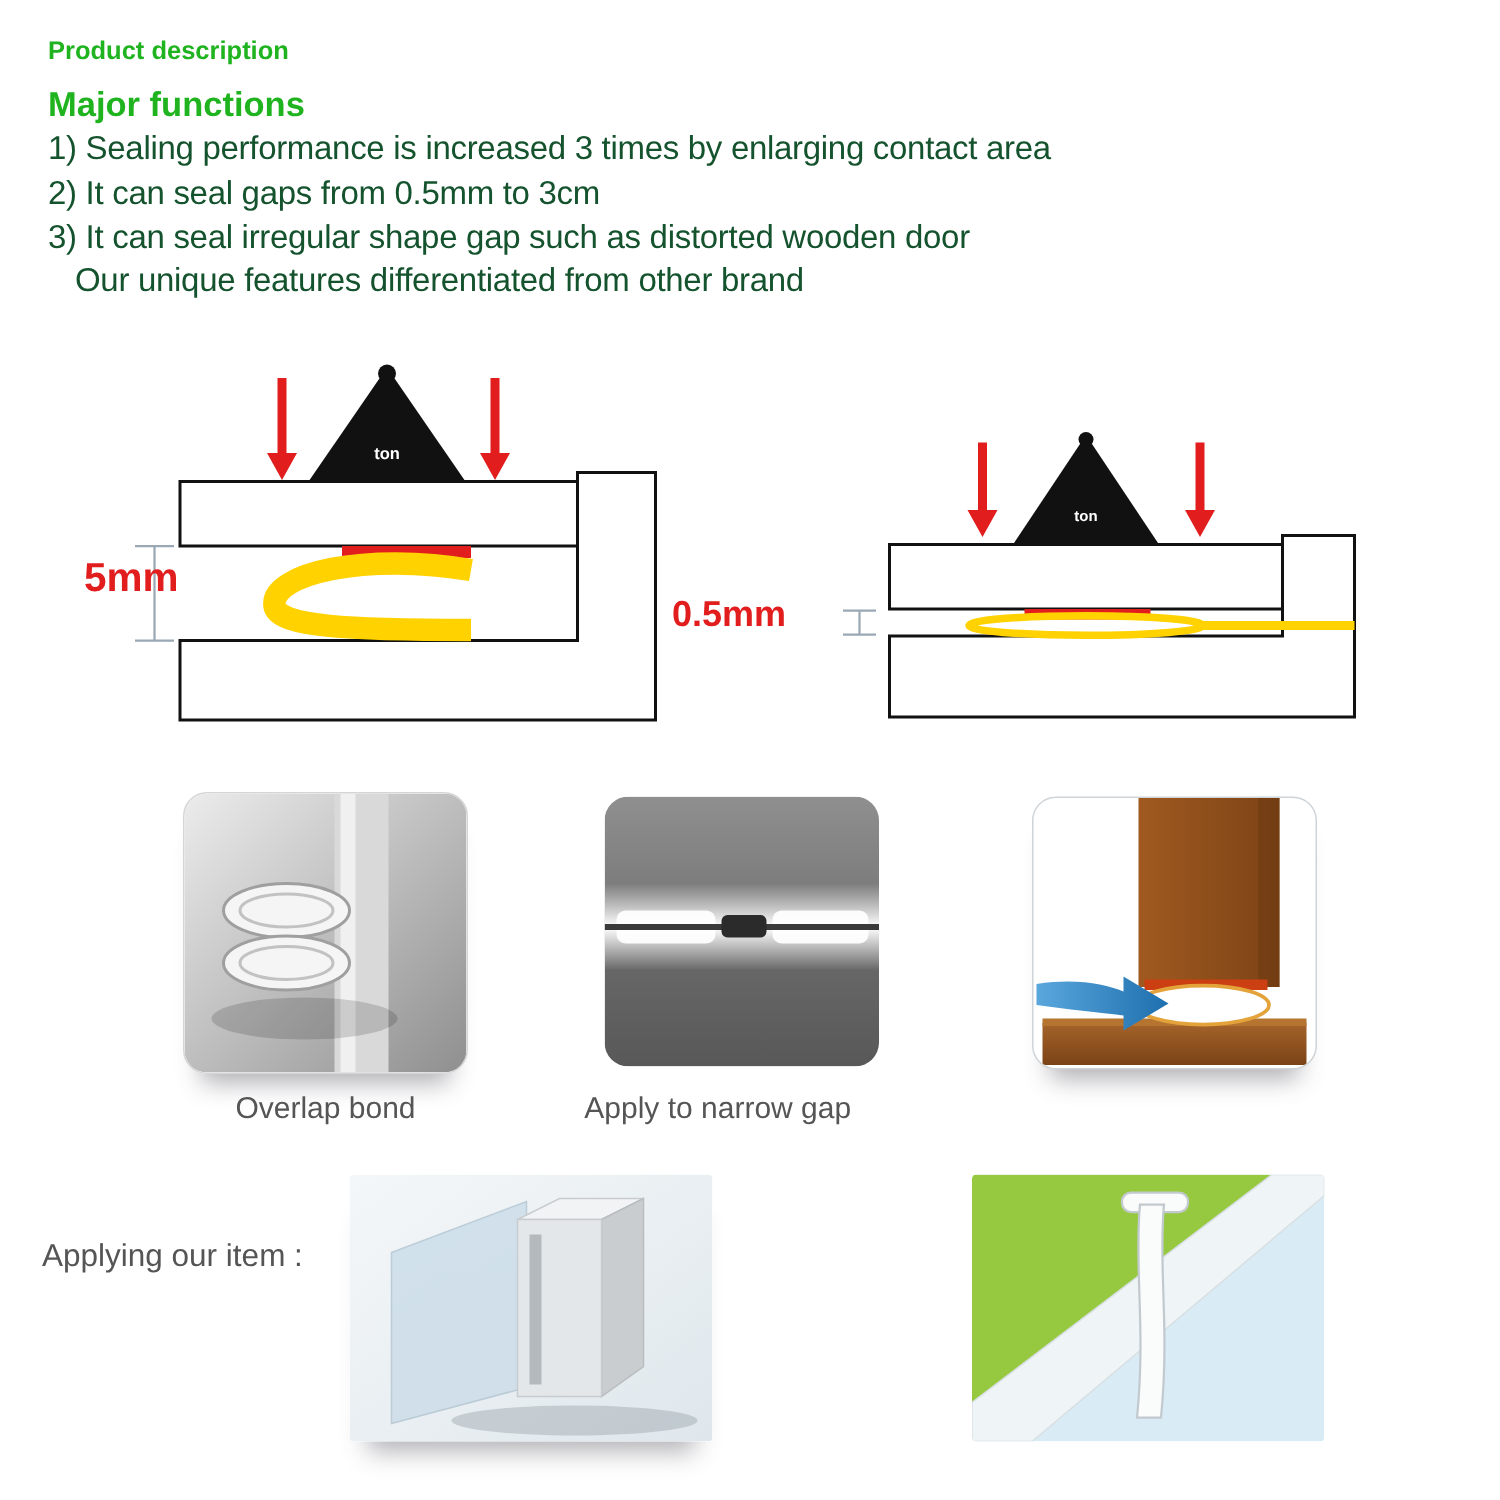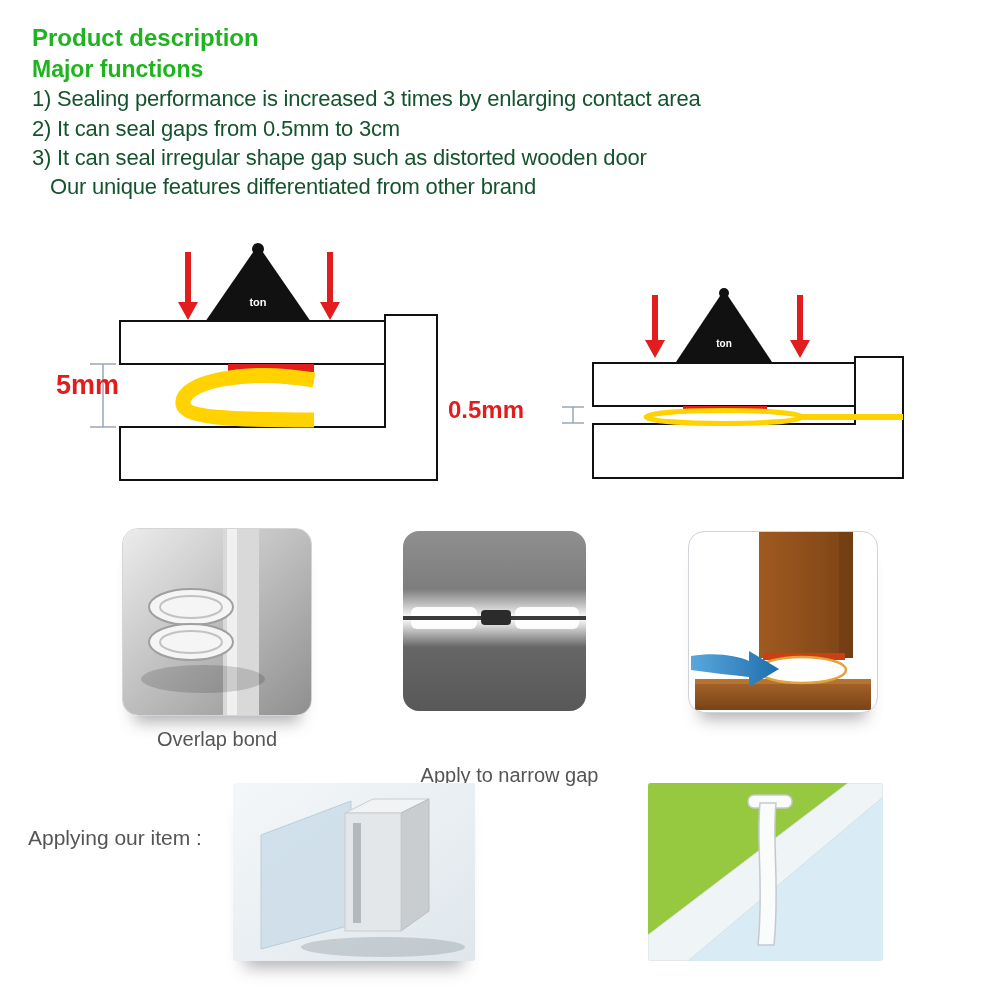--- a/index.html
+++ b/index.html
@@ -1,21 +1,21 @@
 <!DOCTYPE html>
 <html><head>
 <meta charset="utf-8">
 <style>
   * { margin:0; padding:0; box-sizing:border-box; }
   html,body { background:#fff; }
   body { font-family:"Liberation Sans", sans-serif; }
   .page { position:relative; width:1000px; height:1000px; background:#ffffff; overflow:hidden; }
   .abs { position:absolute; }
   .green-h { color:#1fb41f; font-weight:700; }
-  .title { font-size:24px; }
+  .title { font-size:17px; }
   .subtitle { font-size:23px; }
   .pt { color:#14532d; font-size:22px; letter-spacing:-0.2px; white-space:nowrap; }
   .cap { color:#555555; font-size:20px; text-align:center; }
   .redlbl { color:#e11d1d; font-weight:700; }
   .photo { border-radius:16px; overflow:hidden; }
   .shadowed { box-shadow:0 18px 16px -12px rgba(80,80,90,.45); }
   svg { display:block; }
 </style>
 </head>
 <body>
@@ -127,21 +127,21 @@
         </linearGradient>
       </defs>
       <rect x="0" y="0" width="183" height="180" fill="url(#pg2)"></rect>
       <rect x="0" y="58" width="183" height="58" fill="url(#glow)"></rect>
       <rect x="8" y="76" width="66" height="22" rx="6" fill="#ffffff" opacity="0.92"></rect>
       <rect x="112" y="76" width="64" height="22" rx="6" fill="#ffffff" opacity="0.92"></rect>
       <rect x="0" y="85" width="183" height="4" fill="#3a3a3a"></rect>
       <rect x="78" y="79" width="30" height="15" rx="4" fill="#2b2b2b"></rect>
     </svg>
   </div>
-  <div class="abs cap" style="left:418px; top:728px; width:183px;margin-top:36px;">Apply to narrow gap</div>
+  <div class="abs cap" style="left:387px; top:728px; width:183px;">Apply to narrow gap</div>
 
   <div class="abs photo shadowed" style="left:688px; top:531px; width:190px; height:182px; border:1.5px solid #cfd4d8; background:#fff;">
     <svg width="187" height="179" viewBox="0 0 187 179">
       <defs>
         <linearGradient id="wood1" x1="0" y1="0" x2="1" y2="0">
           <stop offset="0" stop-color="#a05a20"></stop>
             <stop offset="1" stop-color="#7c4316"></stop>
         </linearGradient>
         <linearGradient id="wood2" x1="0" y1="0" x2="0" y2="1">
           <stop offset="0" stop-color="#a5632a"></stop>

